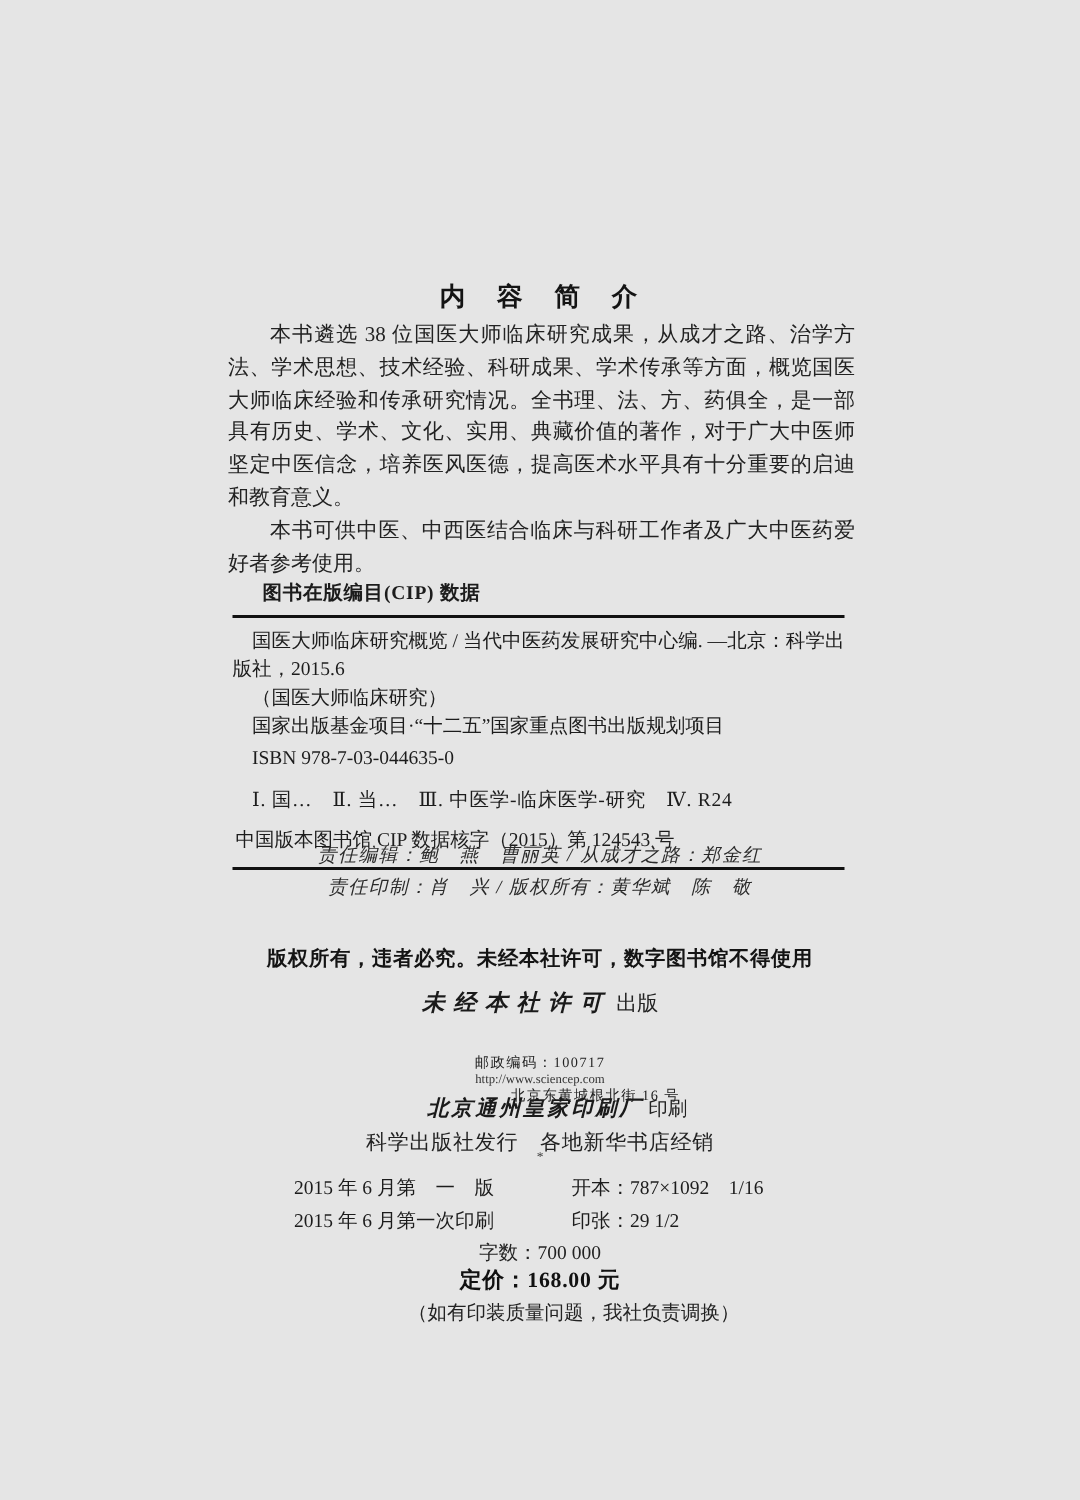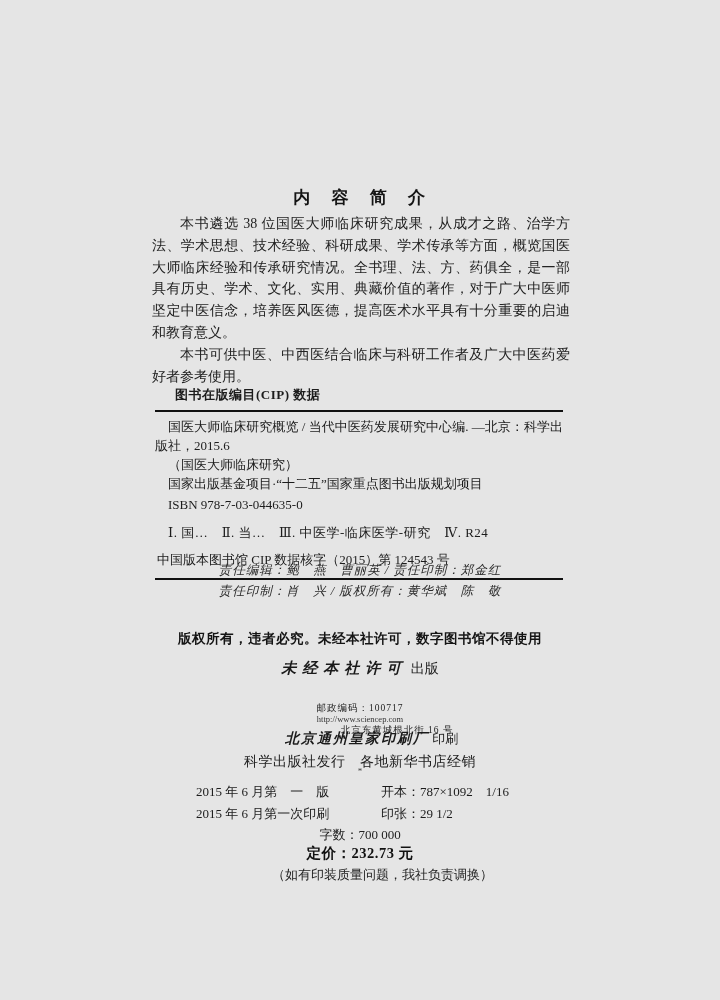--- a/index.html
+++ b/index.html
@@ -109,21 +109,21 @@
     <div class="cip-entry">国医大师临床研究概览 / 当代中医药发展研究中心编. —北京：科学出版社，2015.6</div>
     <div class="cip-line">（国医大师临床研究）</div>
     <div class="cip-line">国家出版基金项目·“十二五”国家重点图书出版规划项目</div>
     <div class="cip-line cip-isbn">ISBN 978-7-03-044635-0</div>
     <div class="cip-line cip-class">Ⅰ. 国…　Ⅱ. 当…　Ⅲ. 中医学-临床医学-研究　Ⅳ. R24</div>
     <div class="cip-record">中国版本图书馆 CIP 数据核字（2015）第 124543 号</div>
     <hr class="cip-rule-bottom">
   </div>
 
   <div class="sec credits">
-    <div>责任编辑：鲍　燕　曹丽英 / 责任印制：郑金红</div>
+    <div>责任编辑：鲍　燕　曹丽英 / 从成才之路：郑金红</div>
     <div>责任印制：肖　兴 / 版权所有：黄华斌　陈　敬</div>
   </div>
 
   <div class="sec warning">版权所有，违者必究。未经本社许可，数字图书馆不得使用</div>
 
   <div class="sec cl pub-line">
     <span class="brush">未经本社许可</span>
     <span>出版</span>
   </div>
 
@@ -141,16 +141,16 @@
   <div class="sec cl star">*</div>
 
   <div class="sec edition">
     <div>2015 年 6 月第　一　版</div>
     <div>开本：787×1092　1/16</div>
     <div>2015 年 6 月第一次印刷</div>
     <div>印张：29 1/2</div>
   </div>
 
   <div class="sec cl word-count">字数：700 000</div>
-  <div class="sec cl price">定价：232.73 元</div>
+  <div class="sec cl price">定价：168.00 元</div>
   <div class="sec cl exchange">（如有印装质量问题，我社负责调换）</div>
 
 </div>
 
 </body></html>

